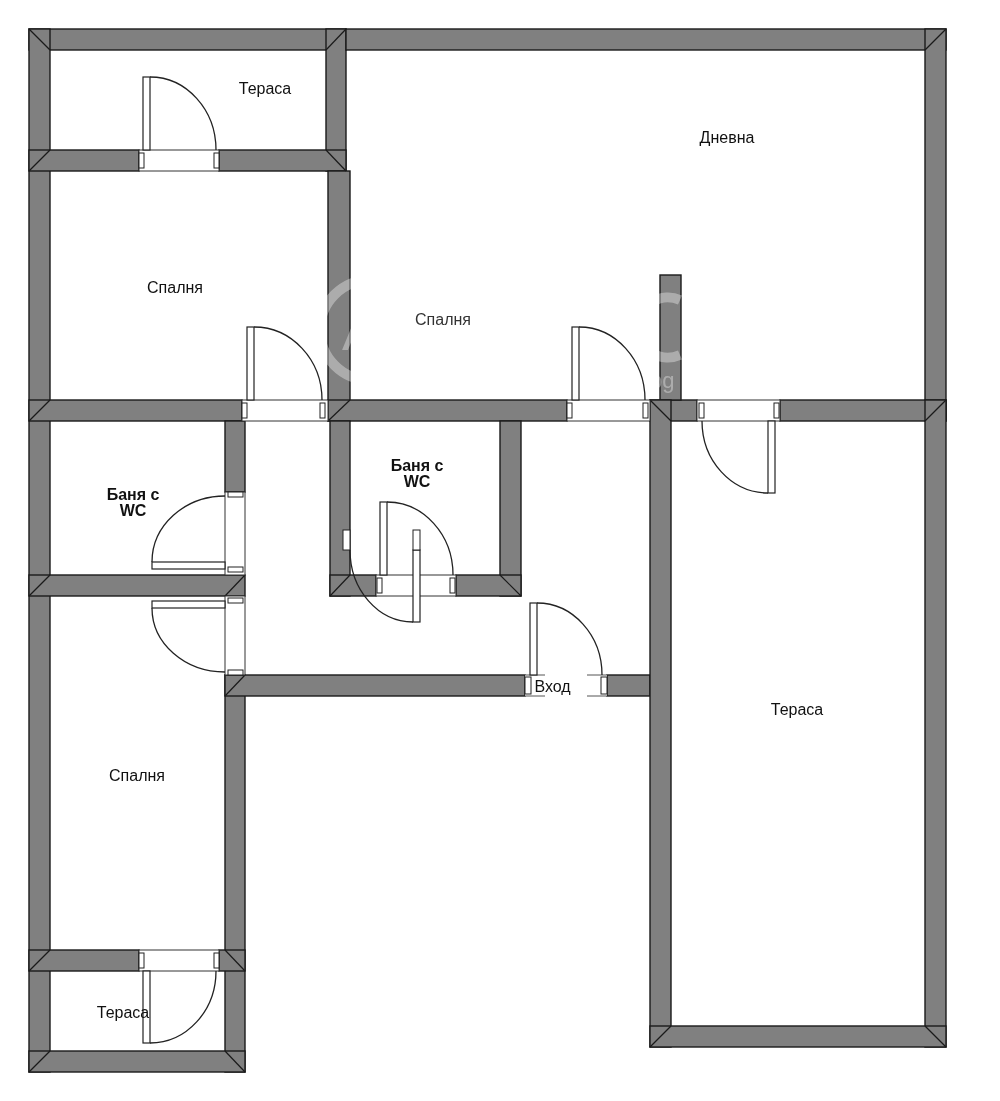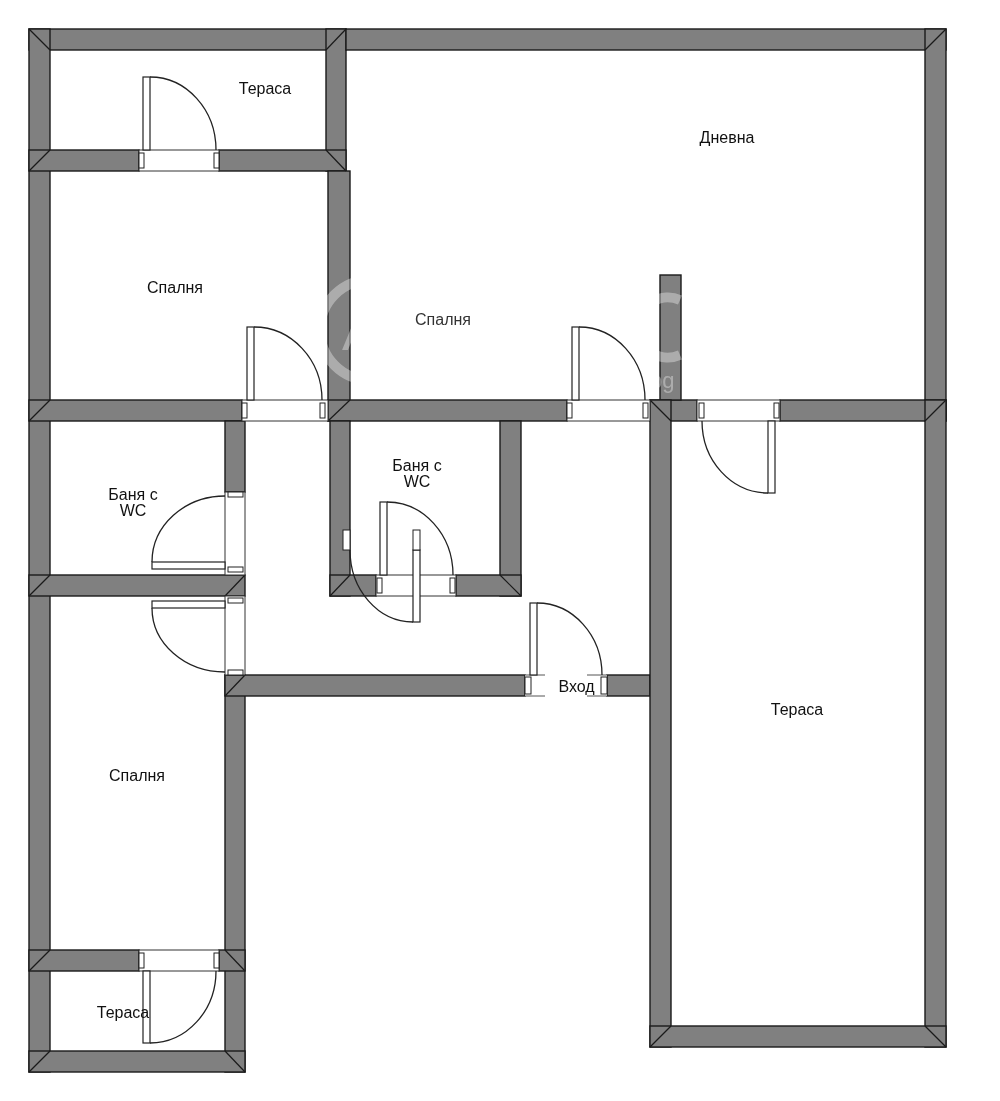--- a/index.html
+++ b/index.html
@@ -5,21 +5,21 @@
   html, body { margin: 0; padding: 0; background: #ffffff; }
   body { width: 1000px; height: 1101px; position: relative; overflow: hidden; font-family: "Liberation Sans", sans-serif; }
   #plan { position: absolute; left: 0; top: 0; width: 1000px; height: 1101px; }
   .wall { fill: #808080; stroke: #1a1a1a; stroke-width: 1.4; }
   .miter { stroke: #1a1a1a; stroke-width: 1.2; fill: none; }
   .opening { fill: #ffffff; stroke: #333; stroke-width: 1; }
   .jamb { fill: #ffffff; stroke: #222; stroke-width: 1; }
   .leaf { fill: #ffffff; stroke: #222; stroke-width: 1.2; }
   .arc { fill: none; stroke: #222; stroke-width: 1.3; }
   .label { position: absolute; font-size: 16px; color: #111; text-align: center; line-height: 16px; white-space: nowrap; transform: translate(-50%, -50%); }
-  .label.multi { white-space: normal; width: 80px; }
+  .label.multi { white-space: normal; width: 80px; font-weight: bold; }
 </style>
 </head>
 <body>
 
 <svg id="plan" viewBox="0 0 1000 1101" xmlns="http://www.w3.org/2000/svg">
 
   <g>
 
     <rect class="wall" x="29" y="29" width="317" height="21"></rect>
     <rect class="wall" x="29" y="29" width="21" height="1043"></rect>
@@ -173,16 +173,16 @@
     <text x="650" y="388" font-size="22" fill="#ffffff" font-family="Liberation Sans, sans-serif">bg</text>
   </g>
 </svg>
 
 <div class="label" style="left:265px; top:89px;">Тераса</div>
 <div class="label" style="left:727px; top:138px;">Дневна</div>
 <div class="label" style="left:175px; top:288px;">Спалня</div>
 <div class="label" style="left:443px; top:320px; color:#333;">Спалня</div>
 <div class="label multi" style="left:133px; top:503px;">Баня с WC</div>
 <div class="label multi" style="left:417px; top:474px;">Баня с WC</div>
-<div class="label" style="left:562px; top:687px;padding-left:29px;">Вход</div>
+<div class="label" style="left:538px; top:687px;padding-left:29px;">Вход</div>
 <div class="label" style="left:797px; top:710px;">Тераса</div>
 <div class="label" style="left:137px; top:776px;">Спалня</div>
 <div class="label" style="left:123px; top:1013px;">Тераса</div>
 
 </body></html>

